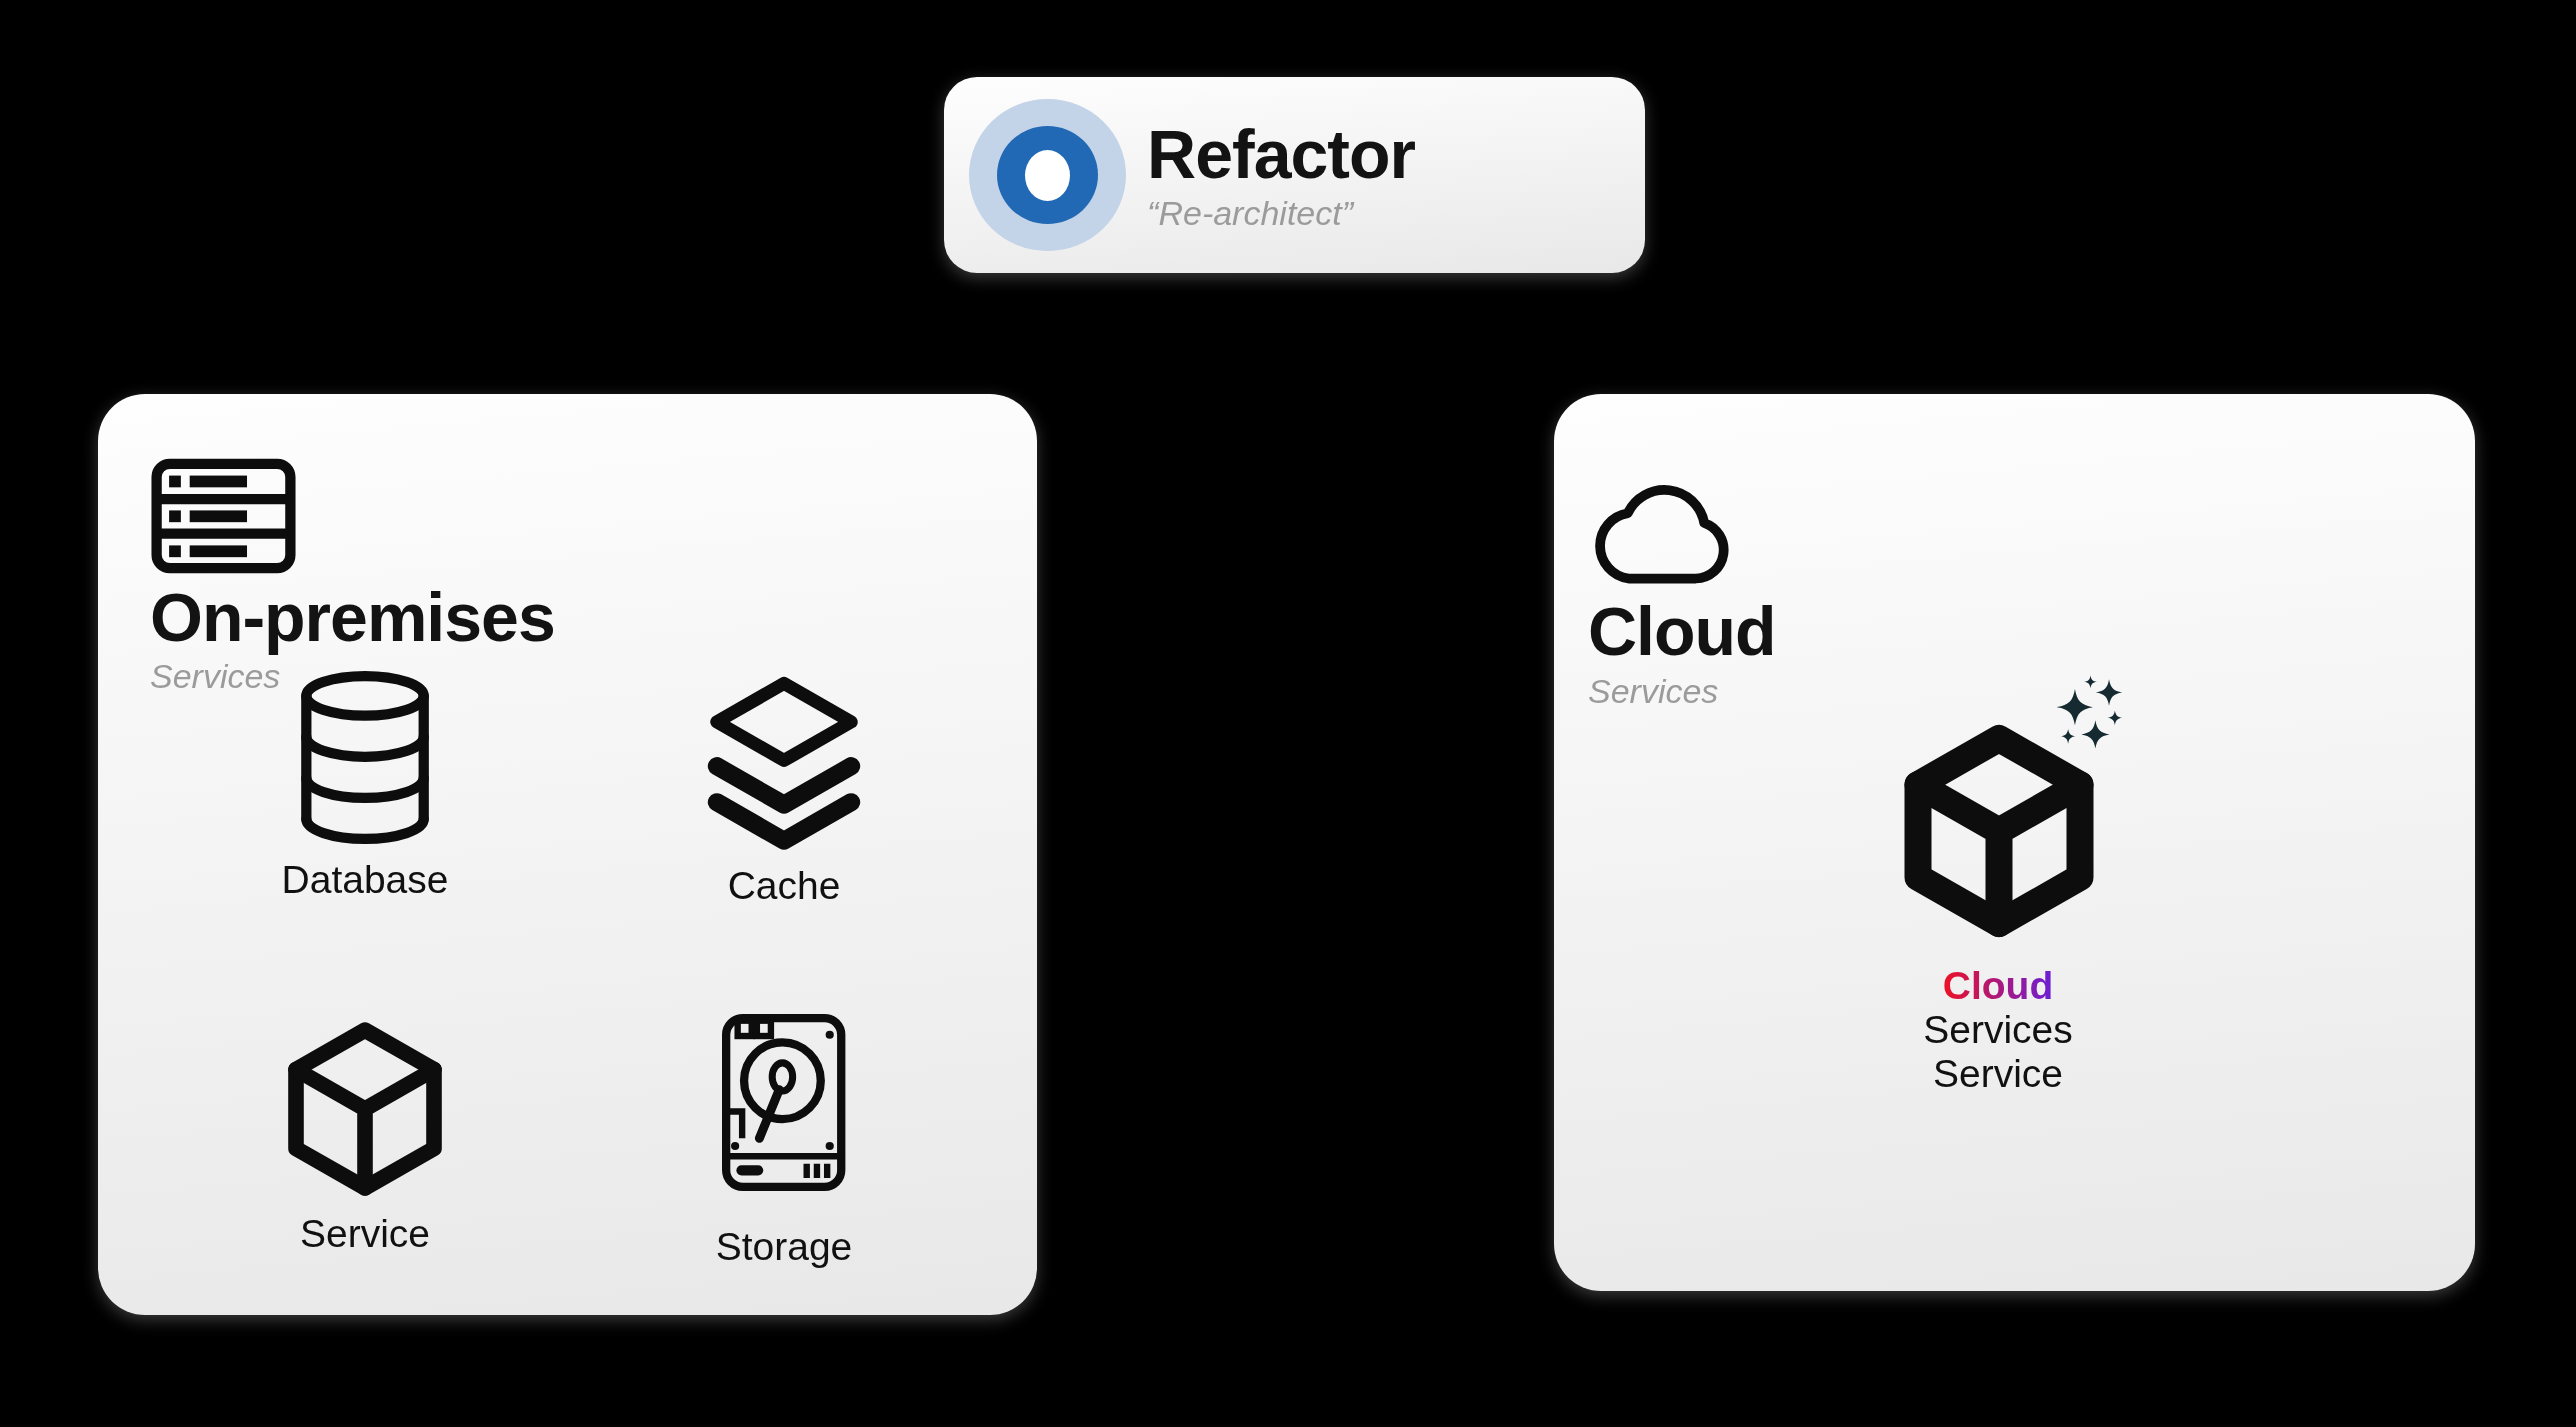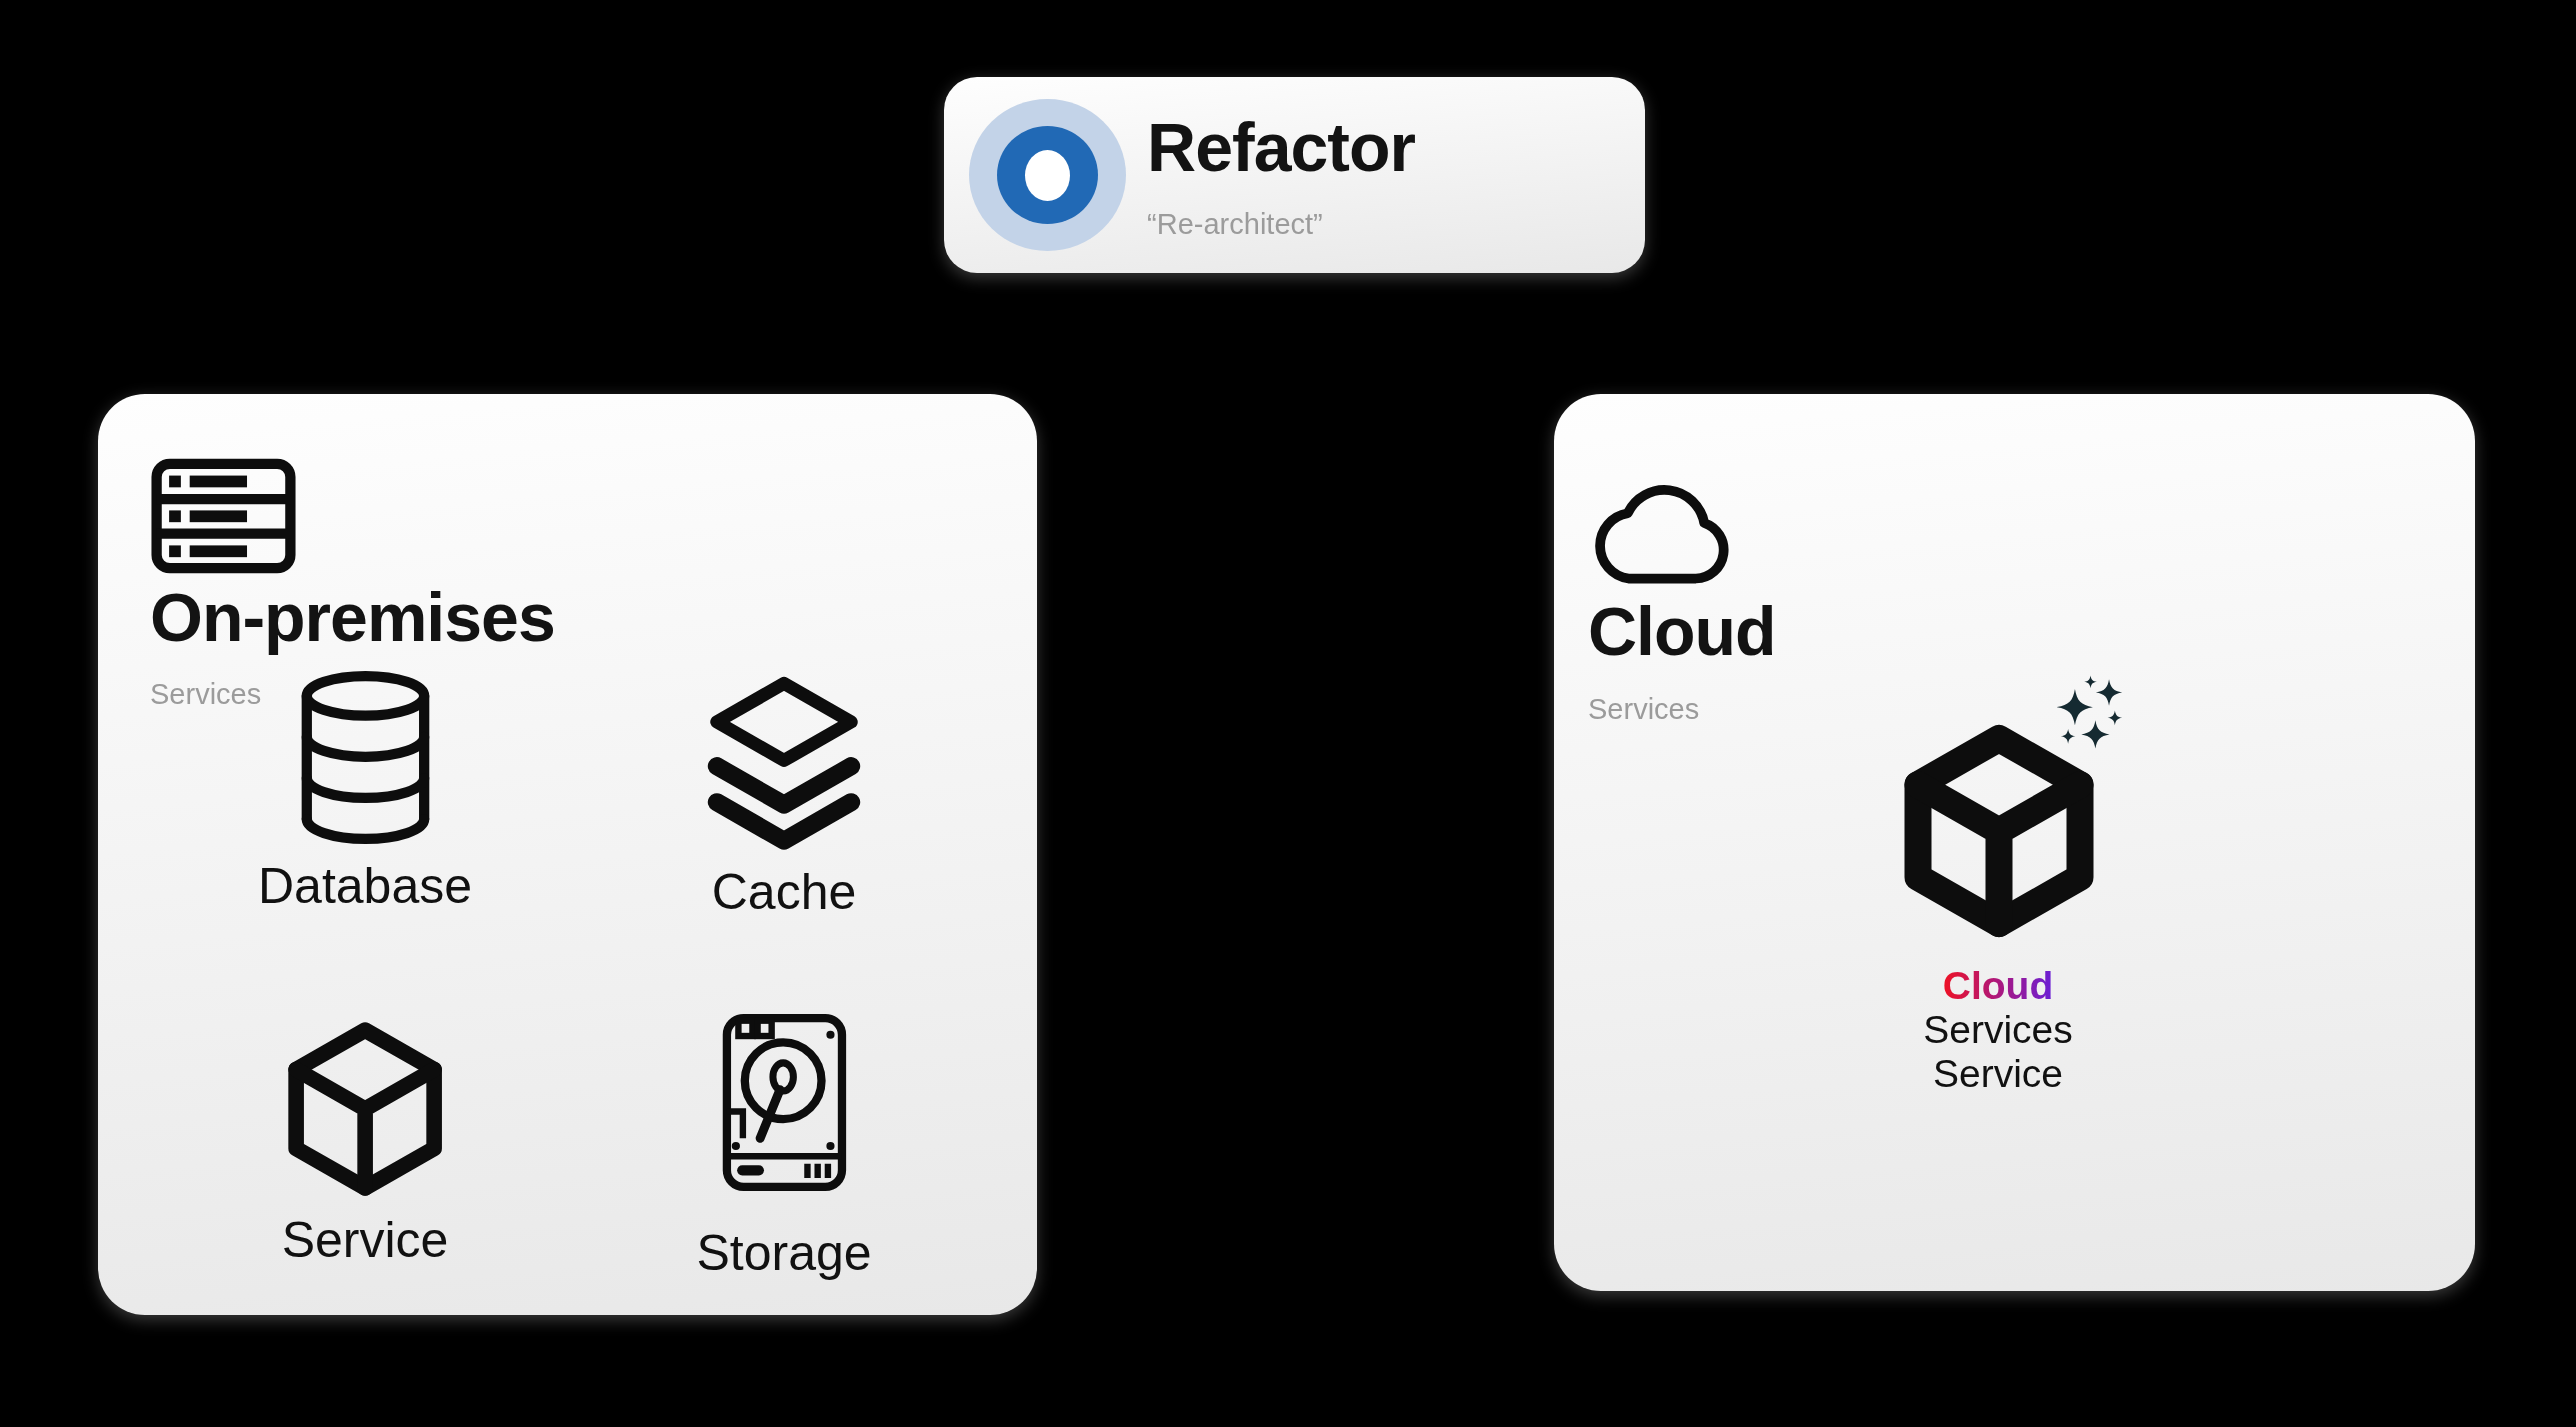--- a/index.html
+++ b/index.html
@@ -32,34 +32,34 @@
     left:944px;top:77px;width:701px;height:196px;border-radius:33px;
     display:flex;align-items:center;padding-left:24.5px;
   }
   .target-outer{width:157px;height:152px;border-radius:50%;background:var(--ring-outer);
     display:flex;align-items:center;justify-content:center;flex:0 0 auto;}
   .target-mid{width:101px;height:98px;border-radius:50%;background:var(--ring-mid);
     display:flex;align-items:center;justify-content:center;}
   .target-inner{width:45px;height:51px;border-radius:50%;background:var(--ring-center);}
   .refactor-text{margin-left:21.6px;}
   .title{font-size:68px;font-weight:700;color:var(--title-color);line-height:1.08;letter-spacing:-1px;}
-  .subtitle{font-size:29px;color:var(--subtitle-color);margin-top:25px;line-height:1.05;}
+  .subtitle{font-size:34px;font-style:italic;color:var(--subtitle-color);margin-top:5px;line-height:1.05;}
   
   #onprem-card{left:98px;top:394px;width:939px;height:921px;border-radius:47px;}
   #cloud-card{left:1554px;top:394px;width:921px;height:897px;border-radius:47px;}
   .card-header{position:absolute;left:52px;top:57px;display:flex;align-items:flex-start;flex-direction:column;}
   #cloud-card .card-header{left:34px;}
   .header-icon{flex:0 0 auto;color:var(--icon-ink);}
   .header-icon.server{width:147px;height:118px;margin-top:5.9px;margin-right:33px;}
   .header-icon.cloudic{width:147px;height:111px;margin-top:27.4px;margin-right:37px;}
   .header-text{margin-top:5.9px;}
   
   .svc-item{position:absolute;display:flex;flex-direction:column;align-items:center;transform:translateX(-50%);}
   .svc-icon{color:var(--icon-ink);}
-  .svc-label{margin-top:11.8px;font-size:50px;color:var(--label-color);line-height:1.1;white-space:nowrap;}
+  .svc-label{margin-top:11.8px;font-size:39px;color:var(--label-color);line-height:1.1;white-space:nowrap;}
   #item-database{left:267px;top:274px;}
   #item-cache{left:686px;top:282px;}
   #item-service{left:267px;top:623px;}
   #item-storage{left:686px;top:619px;gap:22px;}
   
   .managed-service{position:absolute;left:297px;top:329px;width:294px;height:461px;}
   .ms-cube{position:absolute;left:50px;top:0;width:196px;height:216px;color:var(--icon-ink);}
   .ms-sparkles{position:absolute;left:206px;top:-49px;width:69px;height:76px;color:var(--sparkle);}
   .ms-label{position:absolute;top:241px;left:0;width:100%;text-align:center;
     font-size:39px;line-height:44px;color:var(--label-color);}

